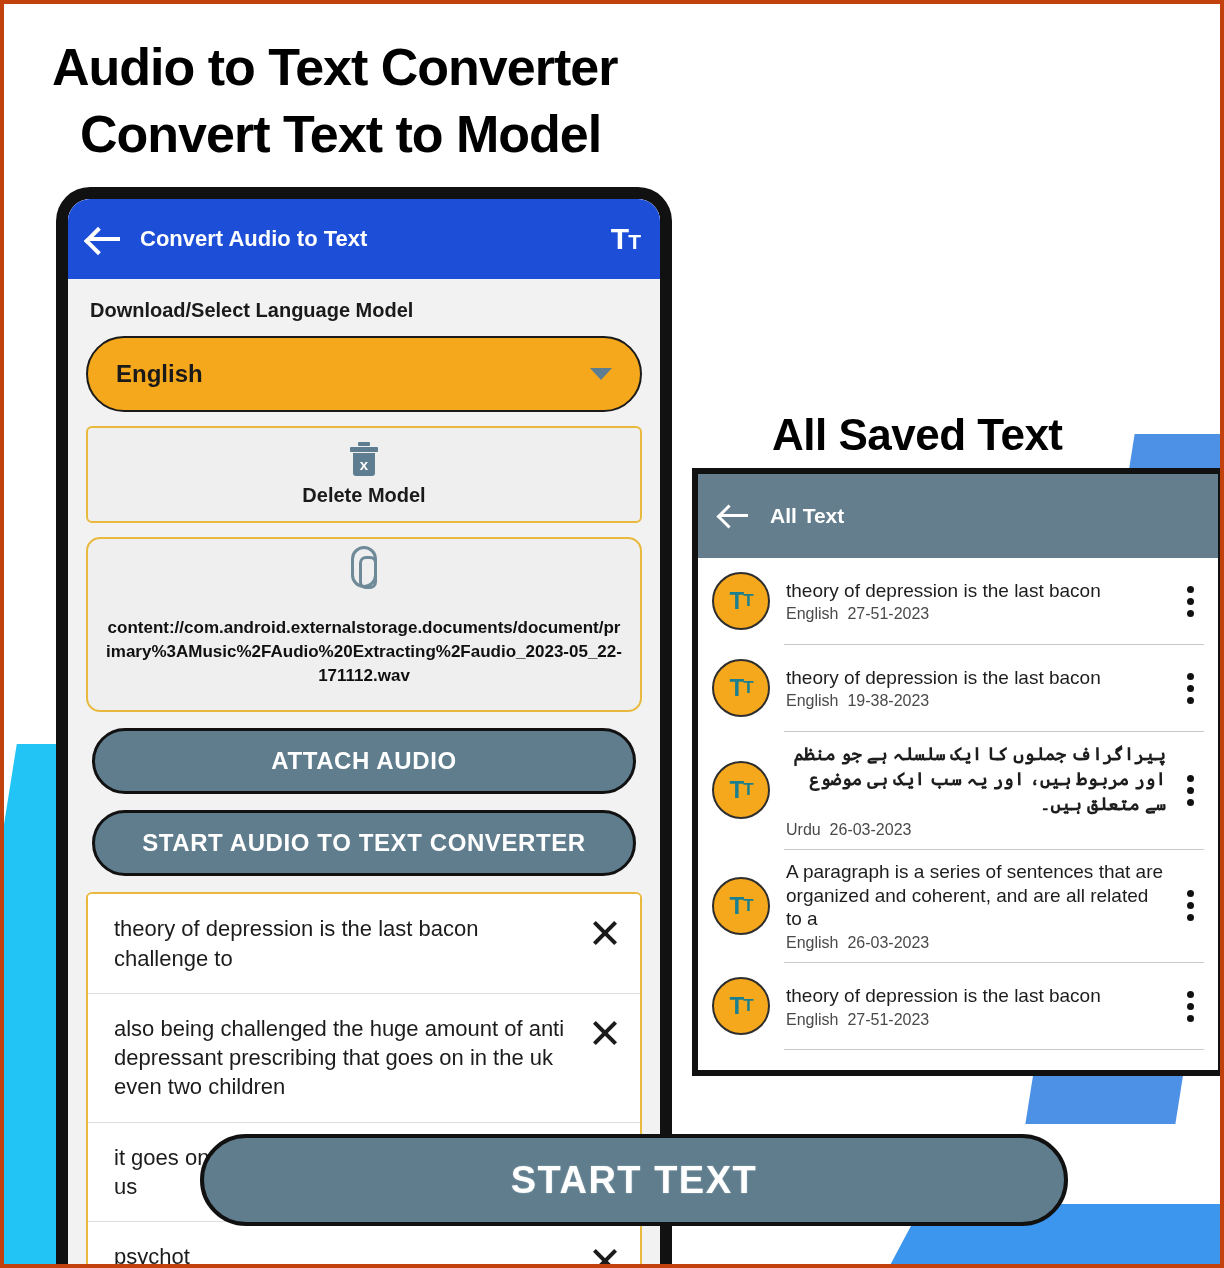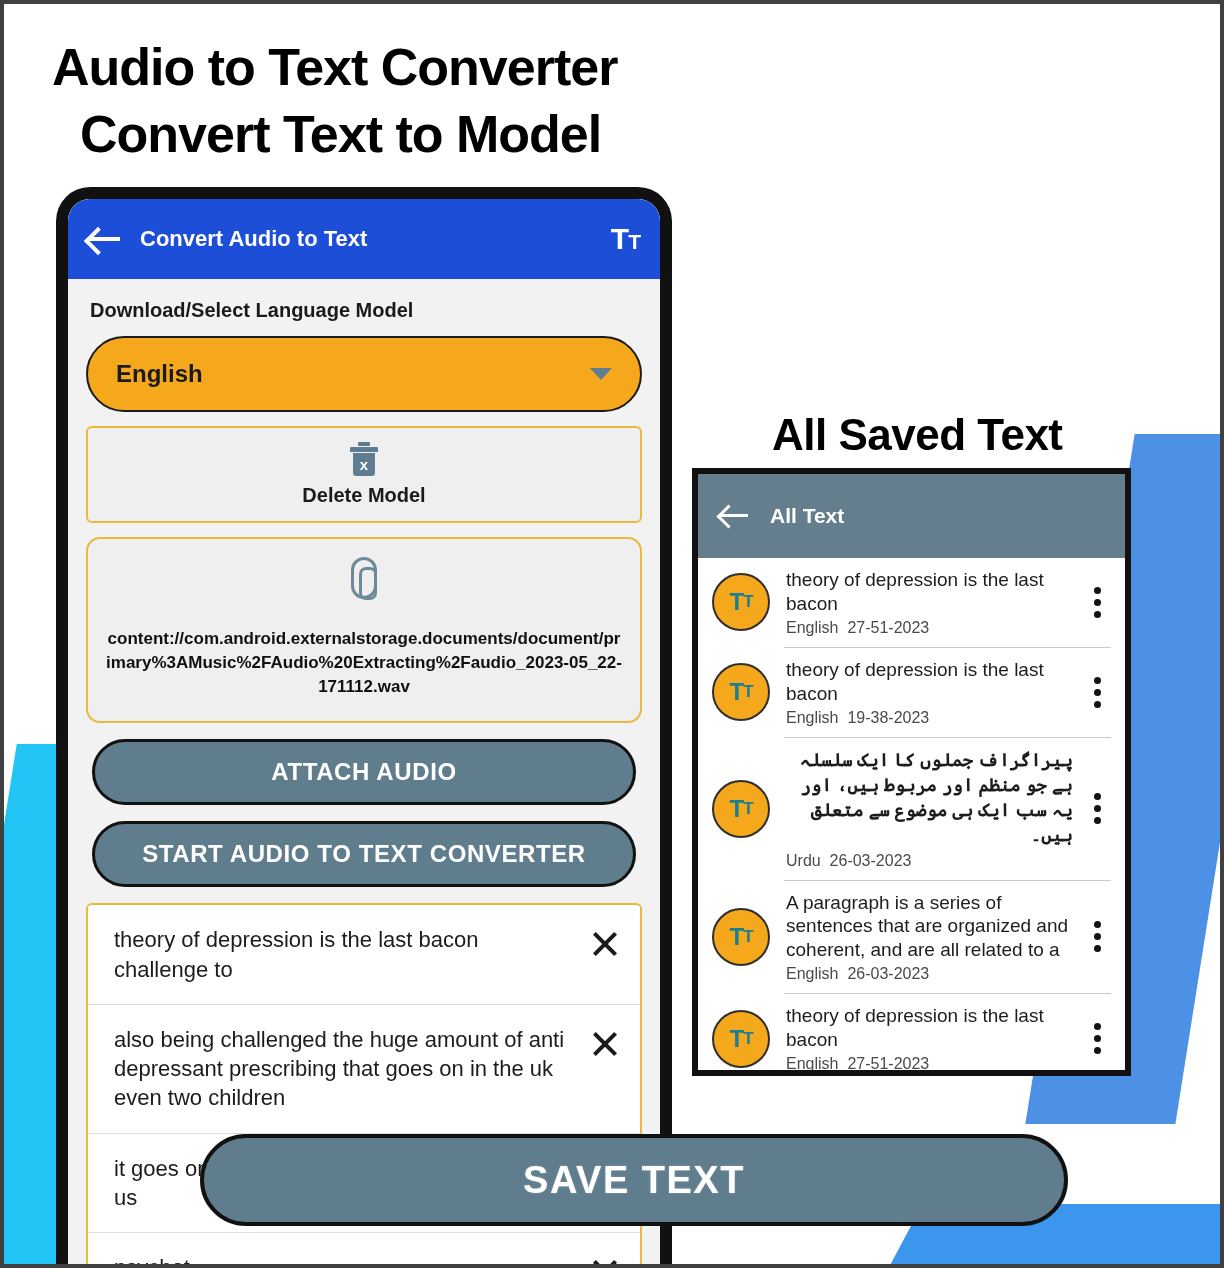--- a/index.html
+++ b/index.html
@@ -10,21 +10,21 @@
     background: #ffffff;
     font-family: "Liberation Sans", sans-serif;
     overflow: hidden;
   }
 
   #page {
     position: relative;
     width: 1224px;
     height: 1268px;
     background: #ffffff;
-    border: 4px solid #404040;
+    border: 4px solid #c2410c;
     overflow: hidden;
   }
 
   
   .blue-left {
     position: absolute;
     left: -30px;
     top: 740px;
     width: 130px;
     height: 540px;
@@ -181,21 +181,21 @@
   .bordered-card {
     margin: 14px 18px 0 18px;
     background: #EFEFEF;
     border: 2px solid #E8B93C;
     border-radius: 6px;
     padding: 14px 10px;
     text-align: center;
   }
   .bordered-card.attach {
     border-radius: 14px;
-    padding: 16px 14px 22px 14px;
+    padding: 5px 14px 22px 14px;
   }
 
   .trash-icon {
     width: 30px; height: 34px;
     margin: 0 auto 8px auto;
     position: relative;
   }
   .trash-lid {
     width: 28px; height: 5px;
     background: #5E7D90;
@@ -338,21 +338,21 @@
     letter-spacing: -0.5px;
     z-index: 6;
     white-space: nowrap;
   }
 
   
   .alltext-panel {
     position: absolute;
     left: 688px;
     top: 464px;
-    width: 439px;
+    width: 532px;
     height: 608px;
     background: #ffffff;
     border: 6px solid #111111;
     overflow: hidden;
     z-index: 5;
   }
   .alltext-bar {
     background: #647E8D;
     height: 84px;
     display: flex;
@@ -499,21 +499,21 @@
           <div class="transcript-row">
             <div class="transcript-text">psychot</div>
             <div class="x-close"></div>
           </div>
         </div>
 
       </div>
     </div>
   </div>
 
-  <div class="save-text-btn">SAVE TEXT</div>
+  <div class="save-text-btn">START TEXT</div>
 
   <div class="saved-heading">All Saved Text</div>
 
   <div class="alltext-panel">
     <div class="alltext-bar">
       <div class="back-arrow"></div>
       <div class="alltext-title">All Text</div>
     </div>
 
     <div class="saved-list">

